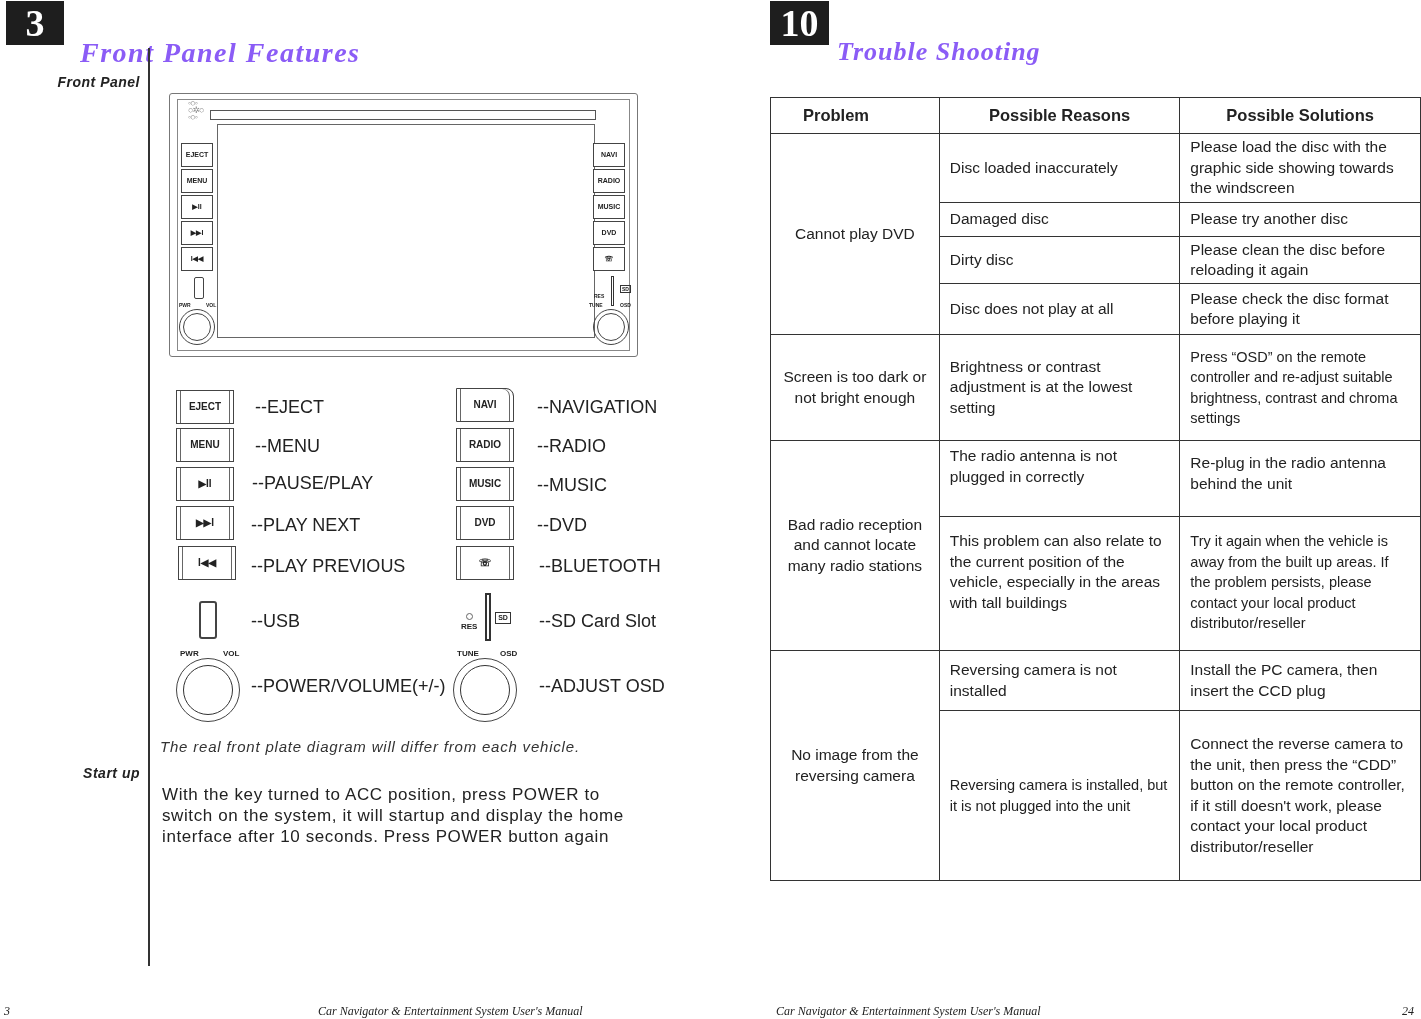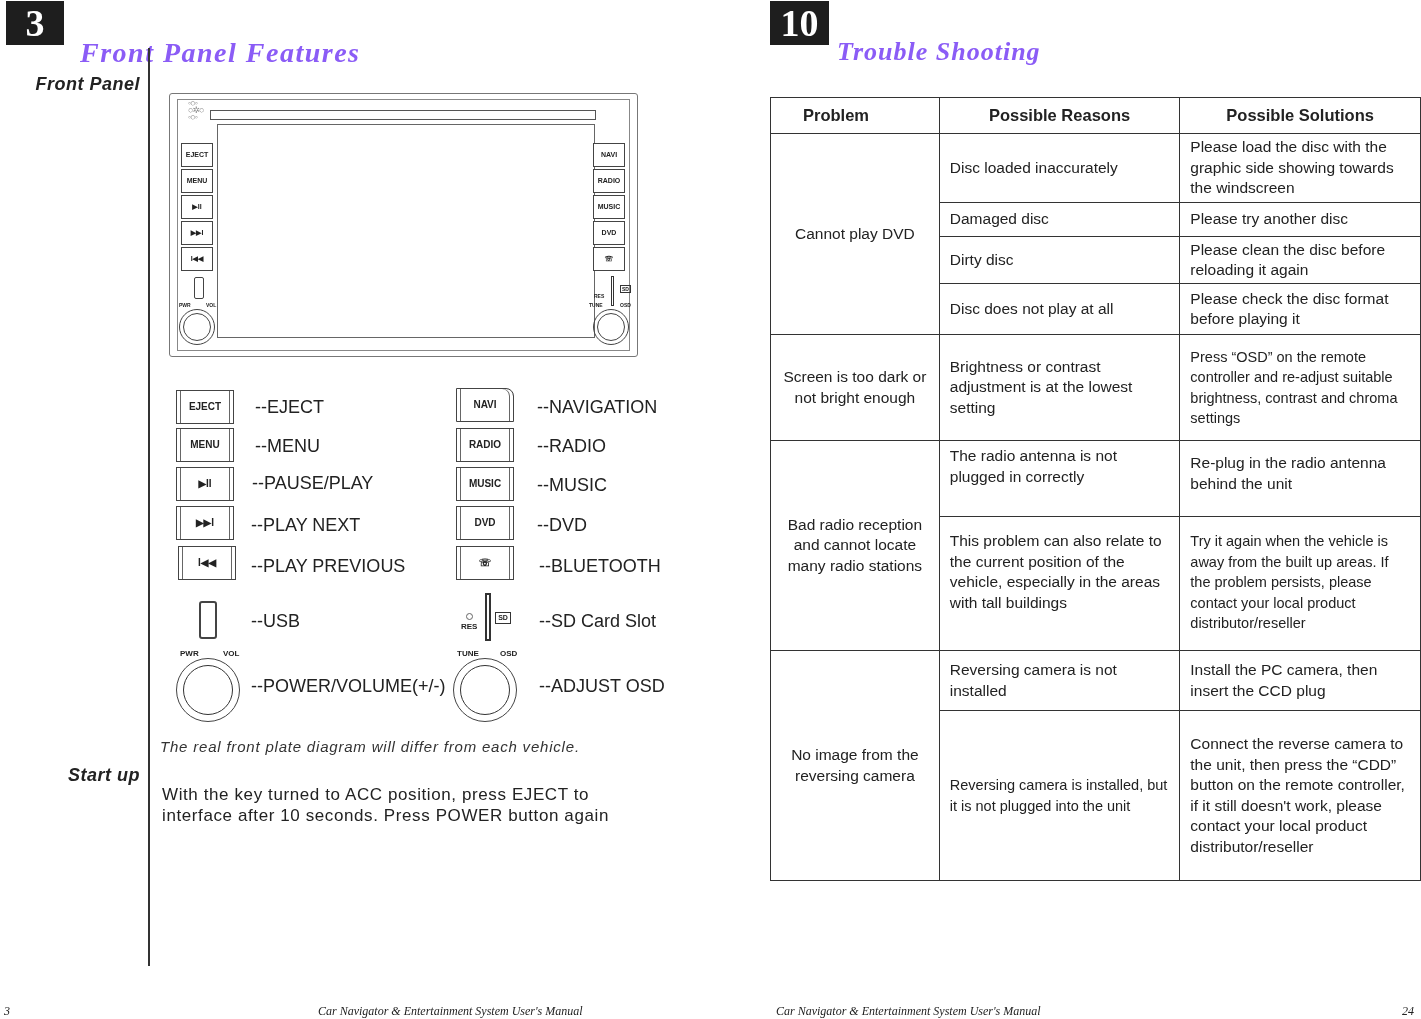--- a/index.html
+++ b/index.html
@@ -5,21 +5,21 @@
   * { box-sizing: border-box; margin: 0; padding: 0; }
   html, body { width: 1421px; height: 1019px; background: #fff; overflow: hidden; }
   body { position: relative; font-family: "Liberation Sans", sans-serif; color: #222; }
 
   .abs { position: absolute; }
 
   
   .sec-num { position: absolute; background: #1e1e1e; color: #fff; font-family: "Liberation Serif", serif; font-size: 38px; font-weight: bold; text-align: center; line-height: 44px; }
   .sec-title { position: absolute; font-family: "Liberation Serif", serif; font-style: italic; font-weight: bold; font-size: 28px; letter-spacing: 1.5px; color: #8b5cf6; margin-top: 32px; }
 
-  .side-label { position: absolute; font-style: italic; font-weight: bold; font-size: 18px; color: #222; text-align: right; width: 140px; letter-spacing: 0.5px; }
+  .side-label { position: absolute; font-style: italic; font-weight: bold; font-size: 14px; color: #222; text-align: right; width: 140px; letter-spacing: 0.5px; }
   .vline { position: absolute; left: 148px; top: 48px; width: 1.5px; height: 918px; background: #333; }
 
   
   .device { position: absolute; left: 169px; top: 93px; width: 469px; height: 264px; border: 1.5px solid #777; border-radius: 3px; background: #fff; }
   .device .inner { position: absolute; left: 7px; top: 5px; right: 7px; bottom: 5px; border: 1px solid #888; }
   .device .screen { position: absolute; left: 47px; top: 30px; width: 378px; height: 214px; border: 1.5px solid #666; }
   .device .slot { position: absolute; left: 40px; top: 16px; width: 386px; height: 10px; border: 1px solid #555; }
   .device .speaker { position: absolute; left: 18px; top: 6px; width: 20px; height: 20px; color: #888; font-size: 9px; line-height: 7px; letter-spacing: -1px; }
   .mini-btn { position: absolute; width: 32px; height: 24px; border: 1.2px solid #444; background: #fff; font-size: 7px; font-weight: bold; text-align: center; line-height: 22px; color: #222; }
   .mini-knob { position: absolute; width: 36px; height: 36px; border: 1.5px solid #444; border-radius: 50%; }
@@ -128,21 +128,22 @@
 <div class="sd-icon" style="left:495px; top:612px;">SD</div>
 <div class="legend-text" style="left:539px; top:611px;">--SD Card Slot</div>
 <div class="knob-lbl" style="left:457px; top:649px;">TUNE</div>
 <div class="knob-lbl" style="left:500px; top:649px;">OSD</div>
 <div class="knob" style="left:453px; top:658px;"></div>
 <div class="legend-text" style="left:539px; top:676px;">--ADJUST OSD</div>
 
 <div class="note">The real front plate diagram will differ from each vehicle.</div>
 
 <div class="startup-text">
-  <p>With the key turned to ACC position, press EJECT to</p>
+  <p>With the key turned to ACC position, press POWER to</p>
+  <p>switch on the system, it will startup and display the home</p>
   <p>interface after 10 seconds. Press POWER button again</p>
 </div>
 
 <div class="footer" style="left:4px;">3</div>
 <div class="footer" style="left:318px;">Car  Navigator &amp; Entertainment System User's Manual</div>
 
 <div class="sec-num" style="left:770px; top:1px; width:59px; height:44px;">10</div>
 <div class="sec-title" style="left:837px; top:5px; letter-spacing:1px; font-size:26px;">Trouble Shooting</div>
 
 <table class="tbl">

